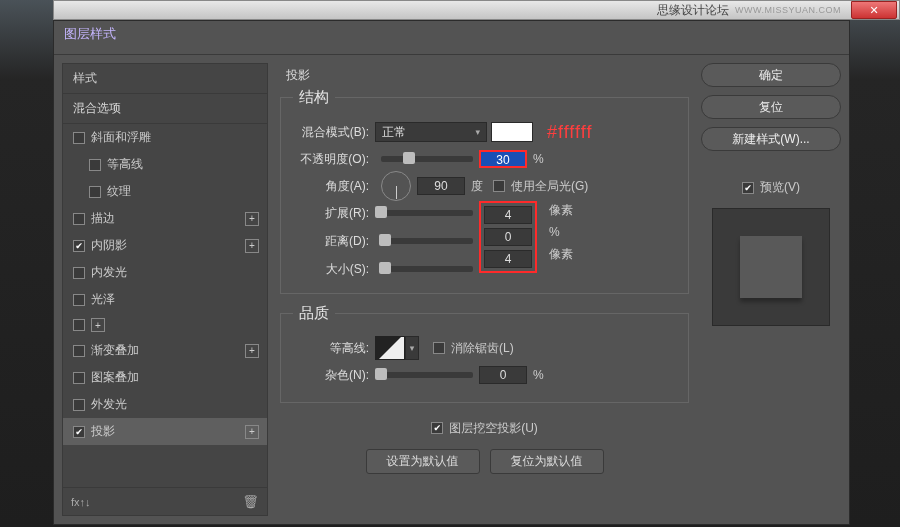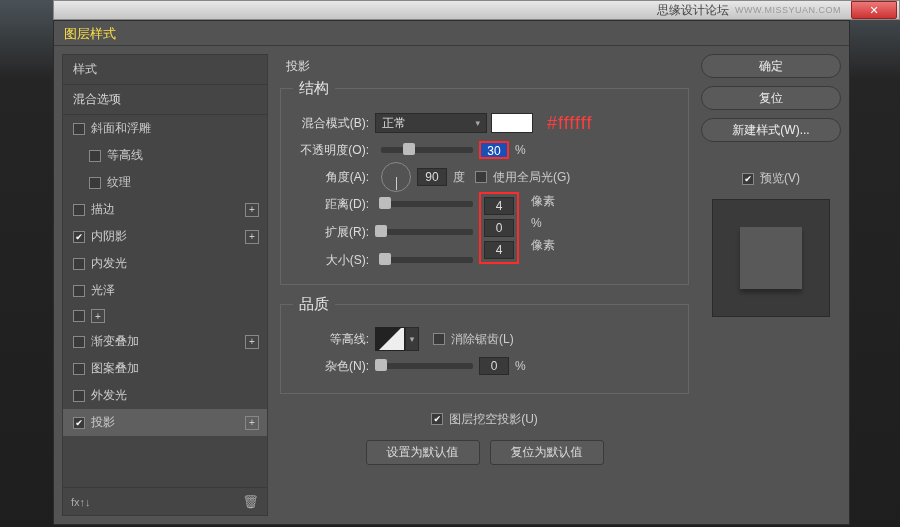--- a/index.html
+++ b/index.html
@@ -7,21 +7,21 @@
 
 .backdrop { position: absolute; inset: 0; background: linear-gradient(180deg, #4a5258 0%, #252525 15%, #1e1e1e 100%); }
 
 .titlebar { position: absolute; top: 0; left: 53px; right: 0; height: 20px; background: linear-gradient(180deg, #e8e8e8 0%, #c5c5c5 100%); display: flex; align-items: center; padding-left: 6px; font-size: 12px; color: #222; border: 1px solid #888; }
 .titlebar-right { margin-left: auto; display: flex; align-items: center; gap: 6px; padding-right: 2px; }
 .watermark-text { font-size: 12px; color: #444; }
 .watermark-url { font-size: 9px; color: #999; letter-spacing: 0.5px; margin-right: 4px; }
 .close-btn { width: 46px; height: 18px; background: linear-gradient(180deg, #e77 0%, #c33 100%); color: #fff; display: flex; align-items: center; justify-content: center; font-size: 11px; border: 1px solid #922; border-radius: 0 0 2px 2px; cursor: pointer; }
 
 .dialog { position: absolute; top: 20px; left: 53px; width: 797px; height: 505px; background: #535353; border: 1px solid #2b2b2b; color: #ccc; font-size: 12px; display: flex; flex-direction: column; }
-.dialog-title { height: 25px; line-height: 26px; padding-left: 10px; font-size: 13px; color: #fde047; border-bottom: 1px solid #3a3a3a; }
+.dialog-title { height: 34px; line-height: 26px; padding-left: 10px; font-size: 13px; color: #c4b5fd; border-bottom: 1px solid #3a3a3a; }
 .dialog-body { flex: 1; display: flex; padding: 8px; gap: 8px; }
 
 .styles-panel { width: 206px; background: #454545; border: 1px solid #3a3a3a; display: flex; flex-direction: column; }
 .styles-header { padding: 6px 10px; border-bottom: 1px solid #3a3a3a; }
 .styles-subheader { padding: 6px 10px; border-bottom: 1px solid #3a3a3a; color: #d8d8d8; }
 .style-item { display: flex; align-items: center; padding: 5px 8px 5px 10px; gap: 6px; cursor: pointer; }
 .style-item.indent { padding-left: 26px; }
 .style-item.active { background: #5f5f5f; }
 .chk { width: 12px; height: 12px; border: 1px solid #888; background: #3a3a3a; display: inline-flex; align-items: center; justify-content: center; font-size: 9px; color: #fff; }
 .chk.on::after { content: "✔"; }
@@ -36,21 +36,21 @@
 fieldset { border: 1px solid #666; padding: 10px 12px 12px 12px; margin-bottom: 10px; }
 legend { padding: 0 6px; font-size: 15px; color: #e5e5e5; }
 .row { display: flex; align-items: center; height: 24px; margin: 3px 0; }
 .row-label { width: 82px; text-align: right; padding-right: 6px; color: #ddd; }
 .select { width: 112px; height: 20px; background: #3a3a3a; border: 1px solid #2a2a2a; color: #ddd; padding: 0 6px; display: flex; align-items: center; justify-content: space-between; font-size: 12px; }
 .select .caret { font-size: 9px; color: #aaa; }
 .swatch { width: 42px; height: 20px; background: #fff; border: 1px solid #2a2a2a; margin-left: 4px; }
 .hex-ann { color: #ff3e3e; font-size: 18px; font-weight: 500; margin-left: 14px; letter-spacing: 1px; }
 .slider { position: relative; width: 92px; height: 6px; background: #3a3a3a; border-radius: 2px; margin: 0 6px; }
 .slider .thumb { position: absolute; top: -4px; width: 12px; height: 12px; background: #bdbdbd; border-radius: 2px; transform: translateX(-50%); }
-.numbox { width: 30px; height: 18px; background: #3a3a3a; border: 1px solid #2a2a2a; color: #ddd; text-align: center; font-size: 12px; line-height: 16px; }
+.numbox { width: 48px; height: 18px; background: #3a3a3a; border: 1px solid #2a2a2a; color: #ddd; text-align: center; font-size: 12px; line-height: 16px; }
 .numbox.hl { border: 2px solid #ff2a2a; background: #1a4fb5; color: #fff; }
 .redbox { border: 2px solid #ff2a2a; padding: 3px 3px; display: inline-flex; flex-direction: column; gap: 4px; }
 .unit { margin-left: 6px; color: #ccc; }
 .angle-dial { width: 30px; height: 30px; border: 1px solid #888; border-radius: 50%; position: relative; margin: 0 6px; }
 .angle-dial::after { content: ""; position: absolute; left: 50%; top: 50%; width: 1px; height: 13px; background: #ccc; transform-origin: top; transform: rotate(0deg); }
 .contour-thumb { width: 30px; height: 24px; background: linear-gradient(135deg, #222 0%, #222 48%, #eee 52%, #eee 100%); border: 1px solid #222; }
 .contour-caret { width: 14px; height: 24px; background: #3a3a3a; border: 1px solid #2a2a2a; display: inline-flex; align-items: center; justify-content: center; font-size: 9px; color: #aaa; }
 
 .action-row { display: flex; gap: 10px; justify-content: center; margin-top: 6px; }
 .btn-small { background: #5a5a5a; border: 1px solid #3a3a3a; color: #ddd; padding: 3px 20px; font-size: 12px; border-radius: 3px; cursor: pointer; }
@@ -178,29 +178,29 @@
           <div class="numbox">90</div>
           <span class="unit">度</span>
           <span style="width:10px"></span>
           <span class="chk"></span>
           <span style="margin-left:6px">使用全局光(G)</span>
         </div>
 
         <div style="display:flex; align-items:flex-start;">
           <div class="stack" style="flex:0 0 auto;">
             <div class="row" style="margin:0;">
+              <span class="row-label">扩展(R):</span>
+              <div class="slider">
+                  <div class="thumb" style="left:0%"></div>
+                </div>
+            </div>
+            <div class="row" style="margin:0;">
               <span class="row-label">距离(D):</span>
               <div class="slider">
                   <div class="thumb" style="left:4%"></div>
-                </div>
-            </div>
-            <div class="row" style="margin:0;">
-              <span class="row-label">扩展(R):</span>
-              <div class="slider">
-                  <div class="thumb" style="left:0%"></div>
                 </div>
             </div>
             <div class="row" style="margin:0;">
               <span class="row-label">大小(S):</span>
               <div class="slider">
                   <div class="thumb" style="left:4%"></div>
                 </div>
             </div>
           </div>
           <div class="redbox">

